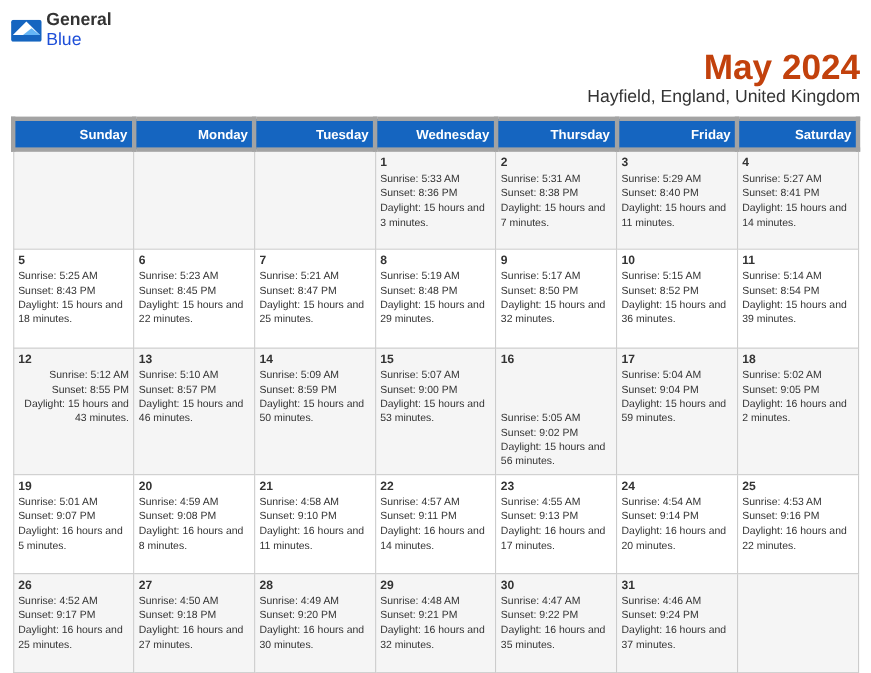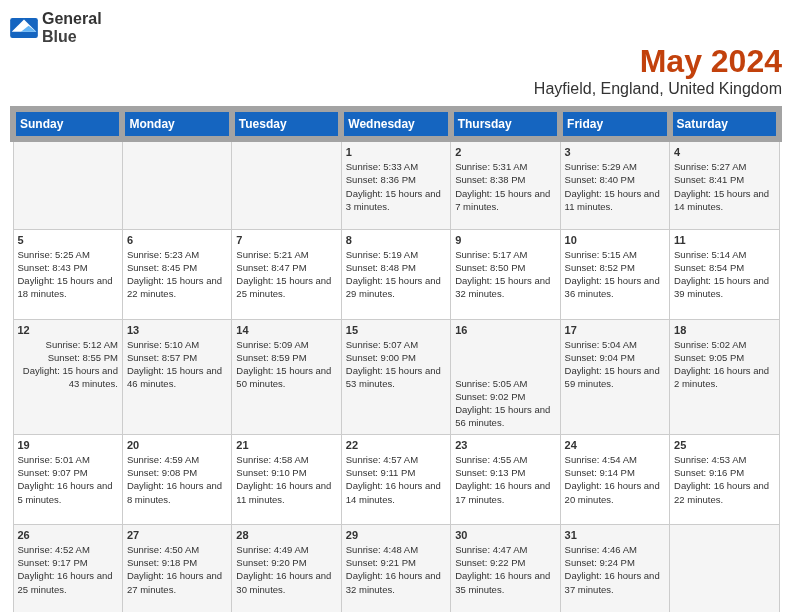--- a/index.html
+++ b/index.html
@@ -21,22 +21,22 @@
       align-items: center;
       gap: 4px;
     }
     .logo-text-general {
       font-size: 16px;
       font-weight: bold;
       color: #333;
     }
     .logo-text-blue {
       font-size: 16px;
-      font-weight: bold;
-      color: #404040;
+      font-weight: normal;
+      color: #1d4ed8;
     }
     .logo-icon {
       width: 28px;
       height: 20px;
     }
     .title-block {
       text-align: right;
     }
     .month-title {
       font-size: 32px;
@@ -49,25 +49,25 @@
       color: #333;
     }
     table {
       width: 100%;
       border-collapse: collapse;
       table-layout: fixed;
     }
     thead tr th {
       background-color: #1565c0;
       color: #fff;
-      text-align: left;
+      text-align: right;
       padding: 5px 4px;
       font-size: 12px;
       font-weight: bold;
-      border: 6px solid #a3a3a3;
+      border: 4px solid #a3a3a3;
     }
     tbody tr td {
       border: 1px solid #ccc;
       vertical-align: top;
       padding: 4px;
       font-size: 10px;
       color: #333;
       height: 90px;
     }
     tbody tr:nth-child(odd) td {

